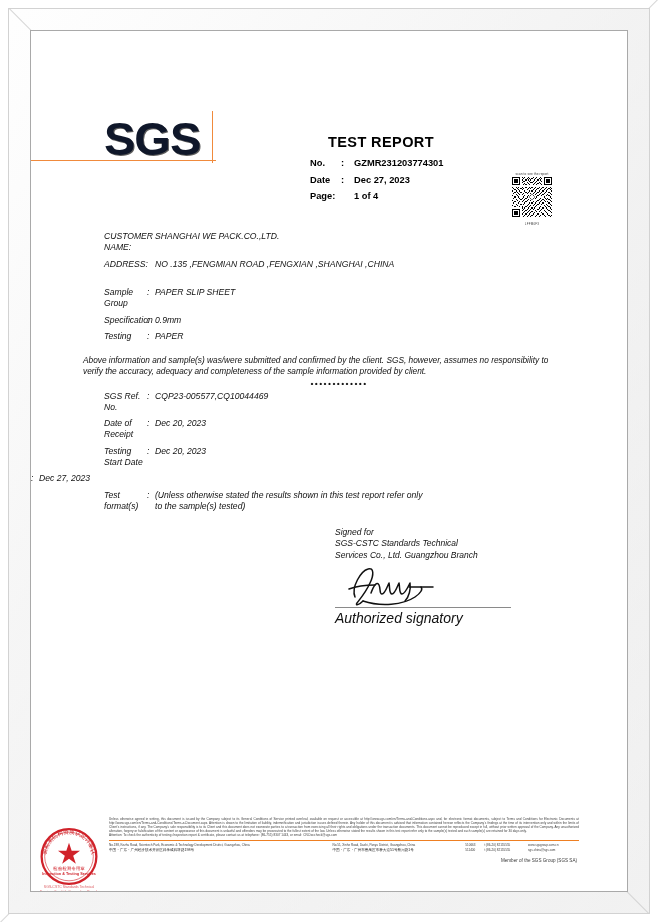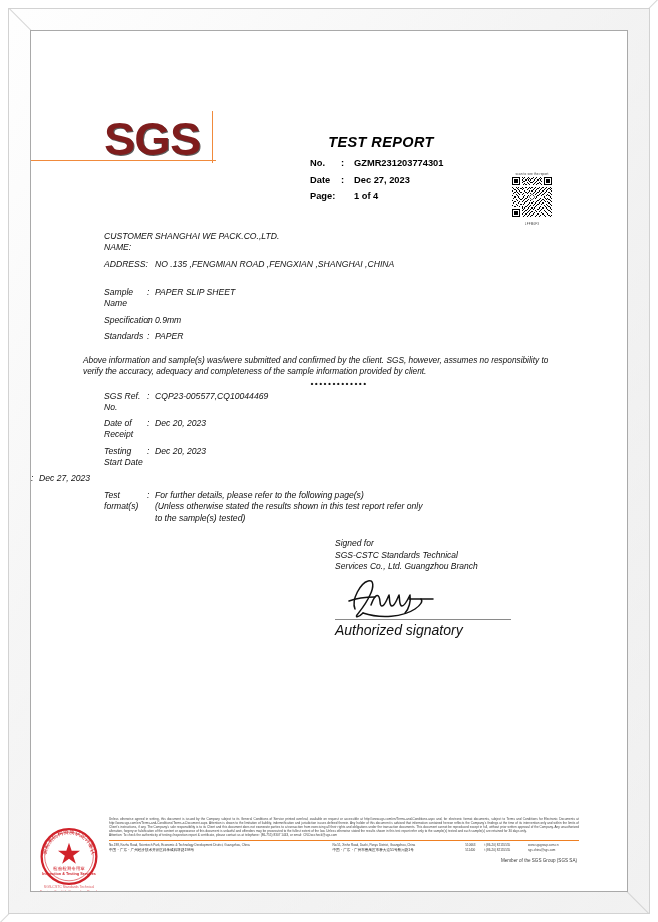--- a/index.html
+++ b/index.html
@@ -82,21 +82,21 @@
     left: 73px;
     top: 84px;
     width: 112px;
     height: 54px;
   }
   .sgs-logo .word {
     font-family: "Liberation Sans", sans-serif;
     font-weight: bold;
     font-size: 47px;
     letter-spacing: -1px;
-    color: #7f1d1d;
+    color: #0f172a;
     line-height: 48px;
     text-shadow: 1px 1px 0 #5d5d5d;
   }
   .sgs-logo .vline {
     position: absolute;
     right: 3px;
     top: -4px;
     width: 1px;
     height: 52px;
     background: #f08a3c;
@@ -116,21 +116,20 @@
     top: 103px;
     width: 260px;
   }
   .test-report-title {
     font-size: 14.5px;
     font-weight: bold;
     color: #000;
     letter-spacing: .4px;
     text-align: center;
     padding-left: 10px;
-    font-style: italic;
   }
   .meta-rows {
     margin-top: 8px;
     padding-left: 54px;
     font-size: 9.3px;
     font-weight: bold;
     color: #000;
   }
   .meta-row {
     display: flex;
@@ -631,31 +630,31 @@
 
     <div class="fld">
       <span class="k">ADDRESS:</span>
       <span class="sep"></span>
       <span class="v">NO .135 ,FENGMIAN ROAD ,FENGXIAN ,SHANGHAI ,CHINA</span>
     </div>
 
     <div class="gap-lg"></div>
 
     <div class="fld">
-      <span class="k">Sample Name</span>
+      <span class="k">Sample Group</span>
       <span class="sep">:</span>
       <span class="v">PAPER SLIP SHEET</span>
     </div>
     <div class="fld">
       <span class="k">Specification</span>
       <span class="sep">:</span>
       <span class="v">0.9mm</span>
     </div>
     <div class="fld">
-      <span class="k">Standards</span>
+      <span class="k">Testing</span>
       <span class="sep">:</span>
       <span class="v">PAPER</span>
     </div>
 
     <div class="gap-sm"></div>
 
     <div class="disclaimer">Above information and sample(s) was/were submitted and confirmed by the client. SGS, however, assumes no responsibility to verify the accuracy, adequacy and completeness of the sample information provided by client.</div>
 
     <div class="dots">•••••••••••••</div>
 
@@ -676,21 +675,20 @@
     </div>
     <div class="fld">
       <span class="sep">:</span>
       <span class="v">Dec 27, 2023</span>
     </div>
 
     <div class="fld">
       <span class="k">Test format(s)</span>
       <span class="sep">:</span>
       <span class="v result-lines">
-        <div>For further details, please refer to the following page(s)</div>
         <div>(Unless otherwise stated the results shown in this test report refer only</div>
         <div>to the sample(s) tested)</div>
       </span>
     </div>
 
     <div class="sig-block">
       <div>Signed for</div>
       <div>SGS-CSTC Standards Technical</div>
       <div>Services Co., Ltd. Guangzhou Branch</div>
 

